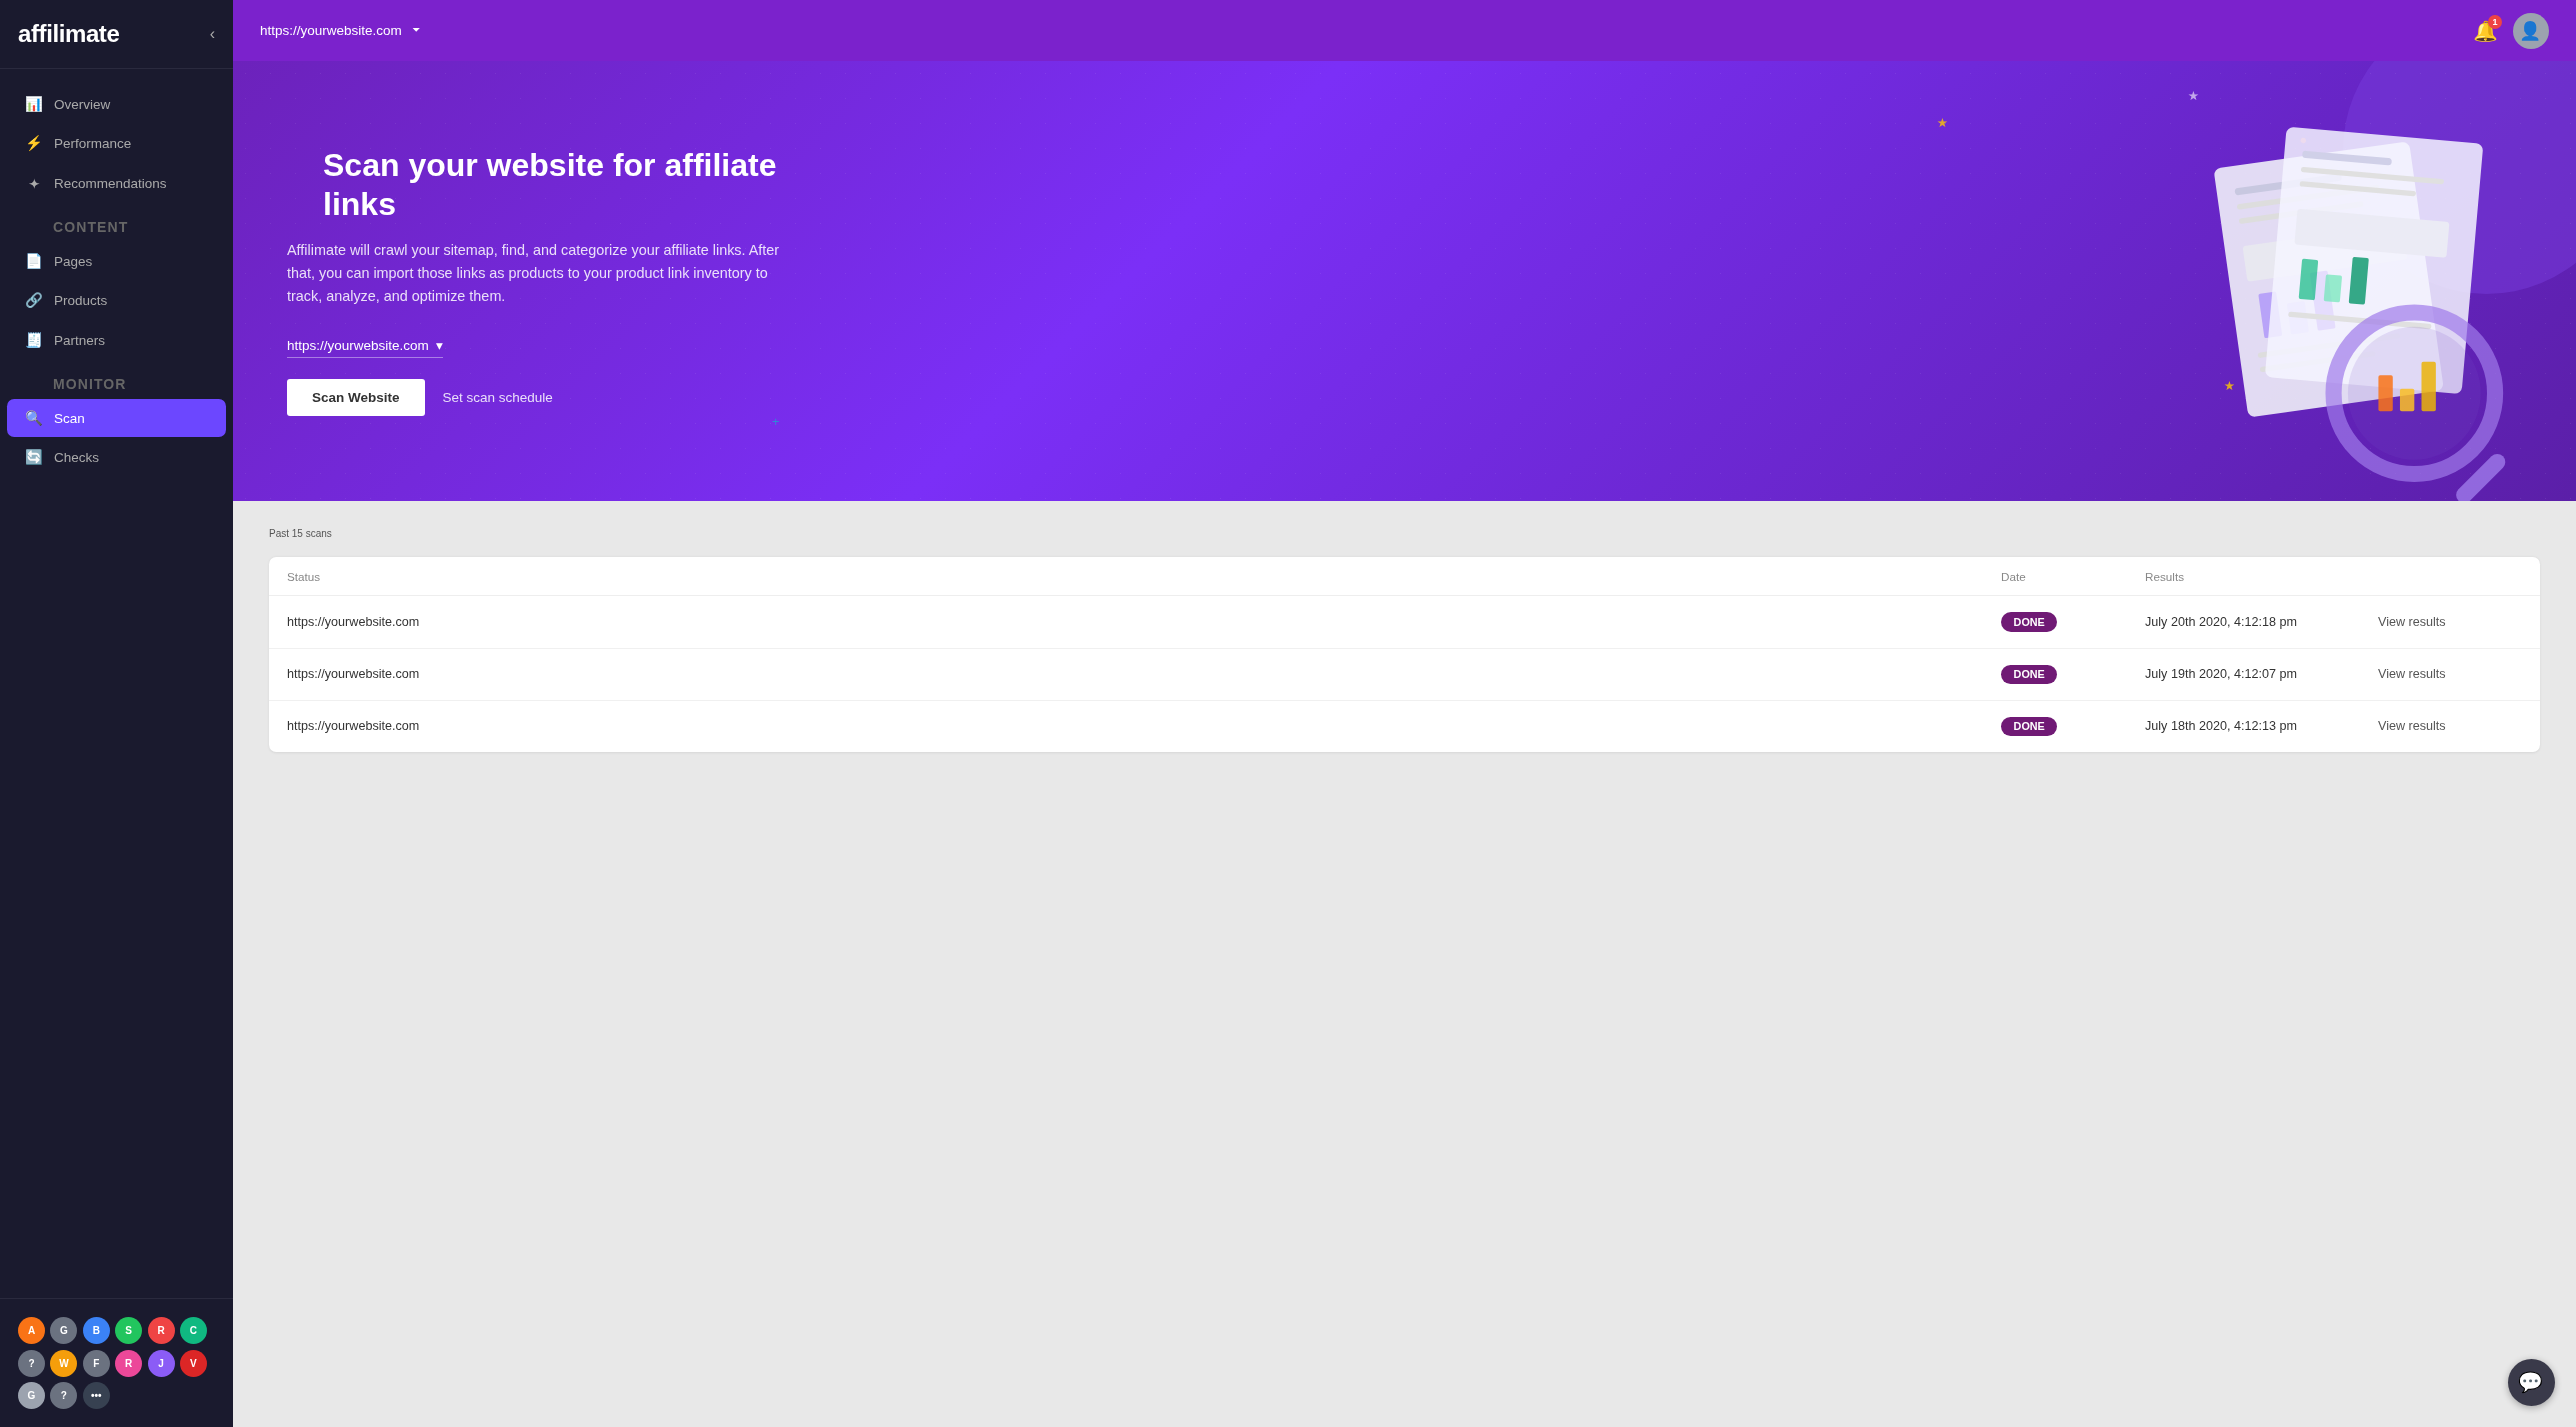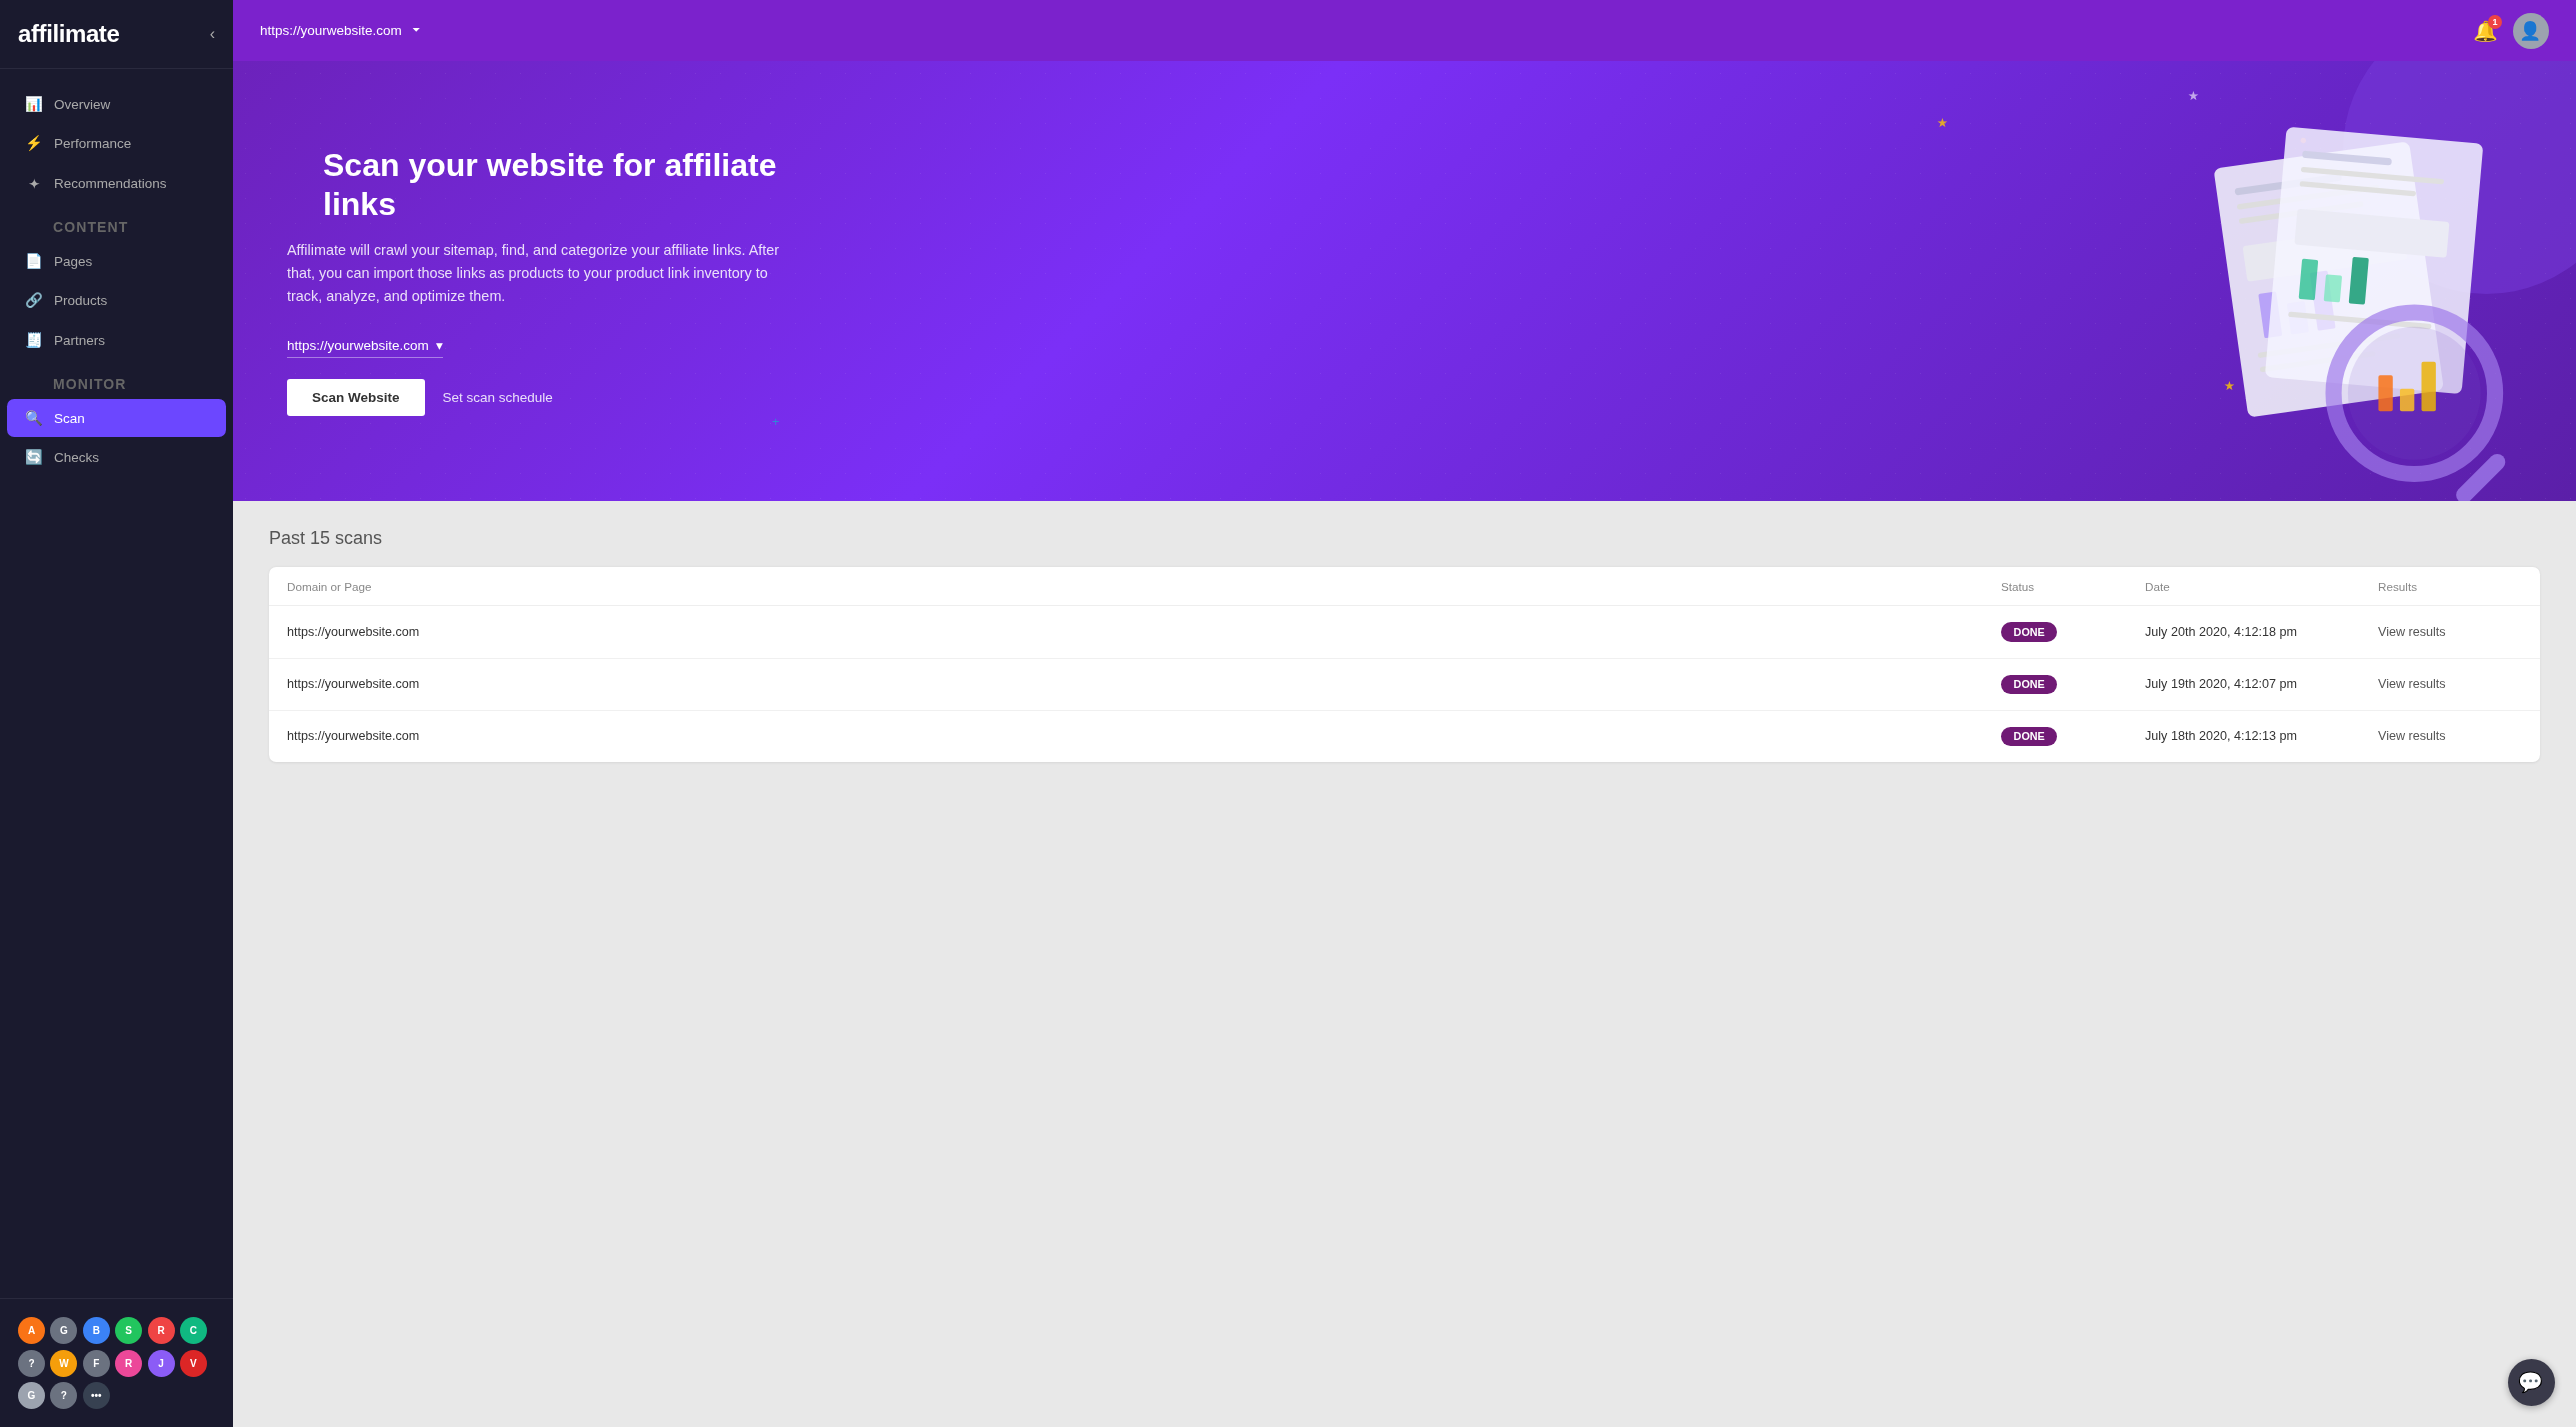--- a/index.html
+++ b/index.html
@@ -246,21 +246,21 @@
       z-index: 2;
     }
 
     
     .scans-section {
       background: #e8e8e8;
       padding: 27px 36px;
       flex: 1;
     }
     .scans-title {
-      font-size: 18px;
+      font-size: 10px;
       color: #555;
       margin-bottom: 18px;
       font-weight: 400;
     }
     .scans-table {
       background: #fff;
       border-radius: 7.2px;
       overflow: hidden;
       box-shadow: 0 0.9px 2.7px rgba(0,0,0,0.08);
     }
@@ -468,21 +468,20 @@
 
         <rect x="325" y="360" width="18" height="70" rx="9" fill="#9f7aea" opacity="0.8" transform="rotate(45, 334, 395)"></rect>
       </svg>
     </div>
   </div>
 
   <div class="scans-section">
     <p class="scans-title">Past 15 scans</p>
     <div class="scans-table">
       <div class="table-header">
-        <span>Domain or Page</span>
         <span>Status</span>
         <span>Date</span>
         <span>Results</span>
       </div>
       <div id="scan-rows-container">
           <div class="table-row">
       <span>https://yourwebsite.com</span>
       <span><span class="status-badge">DONE</span></span>
       <span>July 20th 2020, 4:12:18 pm</span>
       <span class="view-results">View results</span>

